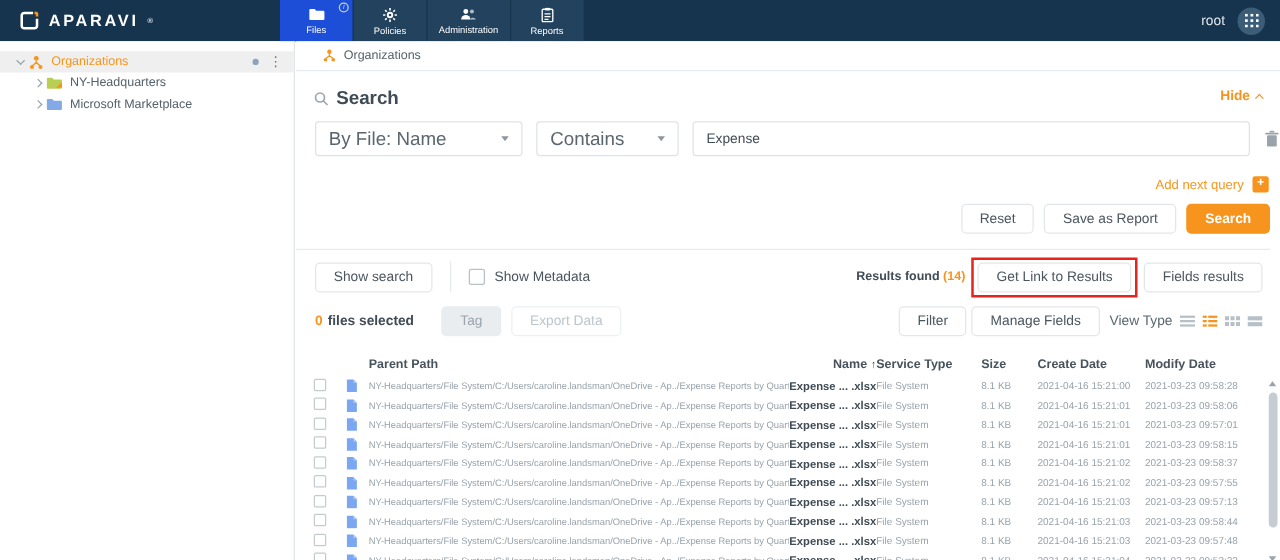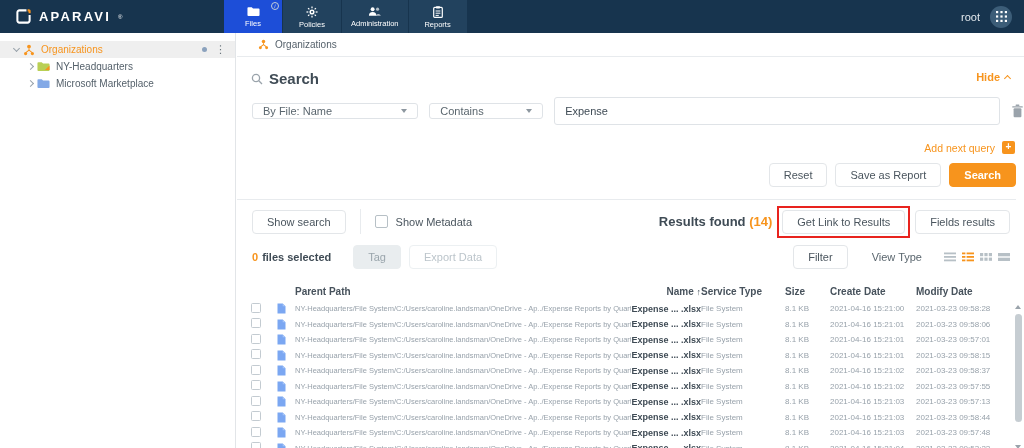--- a/index.html
+++ b/index.html
@@ -48,22 +48,22 @@
 
   .search-head { position:relative; padding:13px 0 0 14px; }
   .search-title { display:flex; align-items:center; gap:6px; font-size:15px;
     font-weight:bold; color:#3f4b55; }
   .hide-link { position:absolute; right:14px; top:14px; display:flex; align-items:center;
     gap:5px; color:var(--accent,#f7941d); font-size:11px; font-weight:bold; cursor:pointer; }
   .chev-up { width:5px; height:5px; border-right:1.6px solid var(--accent,#f7941d);
     border-top:1.6px solid var(--accent,#f7941d); transform:rotate(-45deg); margin-top:3px; }
 
   .query-row { display:flex; align-items:center; margin:10px 0 0 15px; gap:11px; }
-  .qbox { height:16px; border:1px solid #dfe3e7; border-radius:3px; display:flex;
-    align-items:center; justify-content:space-between; padding:0 10px; font-size:11px;
+  .qbox { height:28px; border:1px solid #dfe3e7; border-radius:3px; display:flex;
+    align-items:center; justify-content:space-between; padding:0 10px; font-size:15px;
     color:#5a666e; background:#fff; cursor:pointer; }
   .q-field { width:168px; } .q-op { width:115px; }
   .q-input { width:451px; height:28px; border:1px solid #dfe3e7; border-radius:3px;
     padding:0 10px; font-size:11px; color:#3f4b55; font-family:inherit; outline:none; }
   .caret { width:0; height:0; border-left:3.5px solid transparent;
     border-right:3.5px solid transparent; border-top:4px solid #8d97a0; }
 
   .addnext-row { display:flex; justify-content:flex-end; align-items:center;
     gap:7px; margin:16px 9px 0 0; }
   .addnext-label { color:var(--accent,#f7941d); font-size:10.5px; cursor:pointer; }
@@ -80,31 +80,31 @@
   .btn.disabled-ghost { border-color:#ecf0f2; color:#bcc5cb; }
   .buttons-row { display:flex; justify-content:flex-end; gap:8px; margin:9px 8px 0 0;
     padding-bottom:12px; border-bottom:1px solid #e8ebee; }
 
   .results-row { display:flex; align-items:center; margin:9px 14px 0 15px; }
   .vdiv { width:1px; height:25px; background:#e8ebee; margin:0 14px; }
   .checkbox { width:13px; height:13px; border:1.5px solid #b7c0c6; border-radius:2px;
     background:#fff; cursor:pointer; flex:none; }
   .cb-label { font-size:11px; color:#4a555e; margin-left:8px; }
   .results-right { margin-left:auto; display:flex; align-items:center; gap:10px; }
-  .results-found { font-size:13px; font-weight:bold; color:#3f4b55; }
+  .results-found { font-size:10px; font-weight:bold; color:#3f4b55; }
   .results-count { color:var(--accent,#f7941d); }
   .annot-wrap { position:relative; }
   .red-annot { position:absolute; top:-4px; left:-5px; right:-5px; bottom:-4px;
     border:2.5px solid var(--red,#e8231e); pointer-events:none; }
 
   .selection-row { display:flex; align-items:center; margin:11px 14px 0 15px; }
   .sel-count { font-size:11px; font-weight:bold; color:var(--accent,#f7941d); }
   .sel-label { font-size:11px; font-weight:bold; color:#3f4b55; margin-left:4px; }
   .sel-btns { display:flex; gap:8px; margin-left:22px; }
-  .selection-right { margin-left:auto; display:flex; align-items:center; gap:20px; }
+  .selection-right { margin-left:auto; display:flex; align-items:center; gap:4px; }
   .viewtype-label { font-size:11px; color:#5a666e; margin-left:4px; }
   .view-icons { display:flex; align-items:center; gap:6px; margin-left:2px; }
   .view-icons span { display:inline-flex; cursor:pointer; }
 
   
   .table-wrap { position:relative; margin-top:12px; }
   .thead, .trow { display:flex; align-items:center; }
   .thead { height:20px; font-size:10px; font-weight:bold; color:#47525c; }
   .c-check { width:30px; padding-left:14px; flex:none; }
   .c-icon  { width:28px; flex:none; display:flex; justify-content:center; }
@@ -336,20 +336,21 @@
 
   <div class="selection-row">
     <span class="sel-count">0</span>
     <span class="sel-label">files selected</span>
     <span class="sel-btns">
       <button class="btn disabled-solid">Tag</button>
       <button class="btn disabled-ghost">Export Data</button>
     </span>
     <div class="selection-right">
       <button class="btn">Filter</button>
+      <button class="btn">Manage Fields</button>
       <span class="viewtype-label">View Type</span>
       <span class="view-icons">
         <span>
           <svg width="12" height="10" viewBox="0 0 12 10" fill="#b7c0c6">
             <rect y="0.5" width="12" height="1.8"></rect>
               <rect y="4" width="12" height="1.8"></rect>
               <rect y="7.5" width="12" height="1.8"></rect>
           </svg>
         </span>
         <span>

